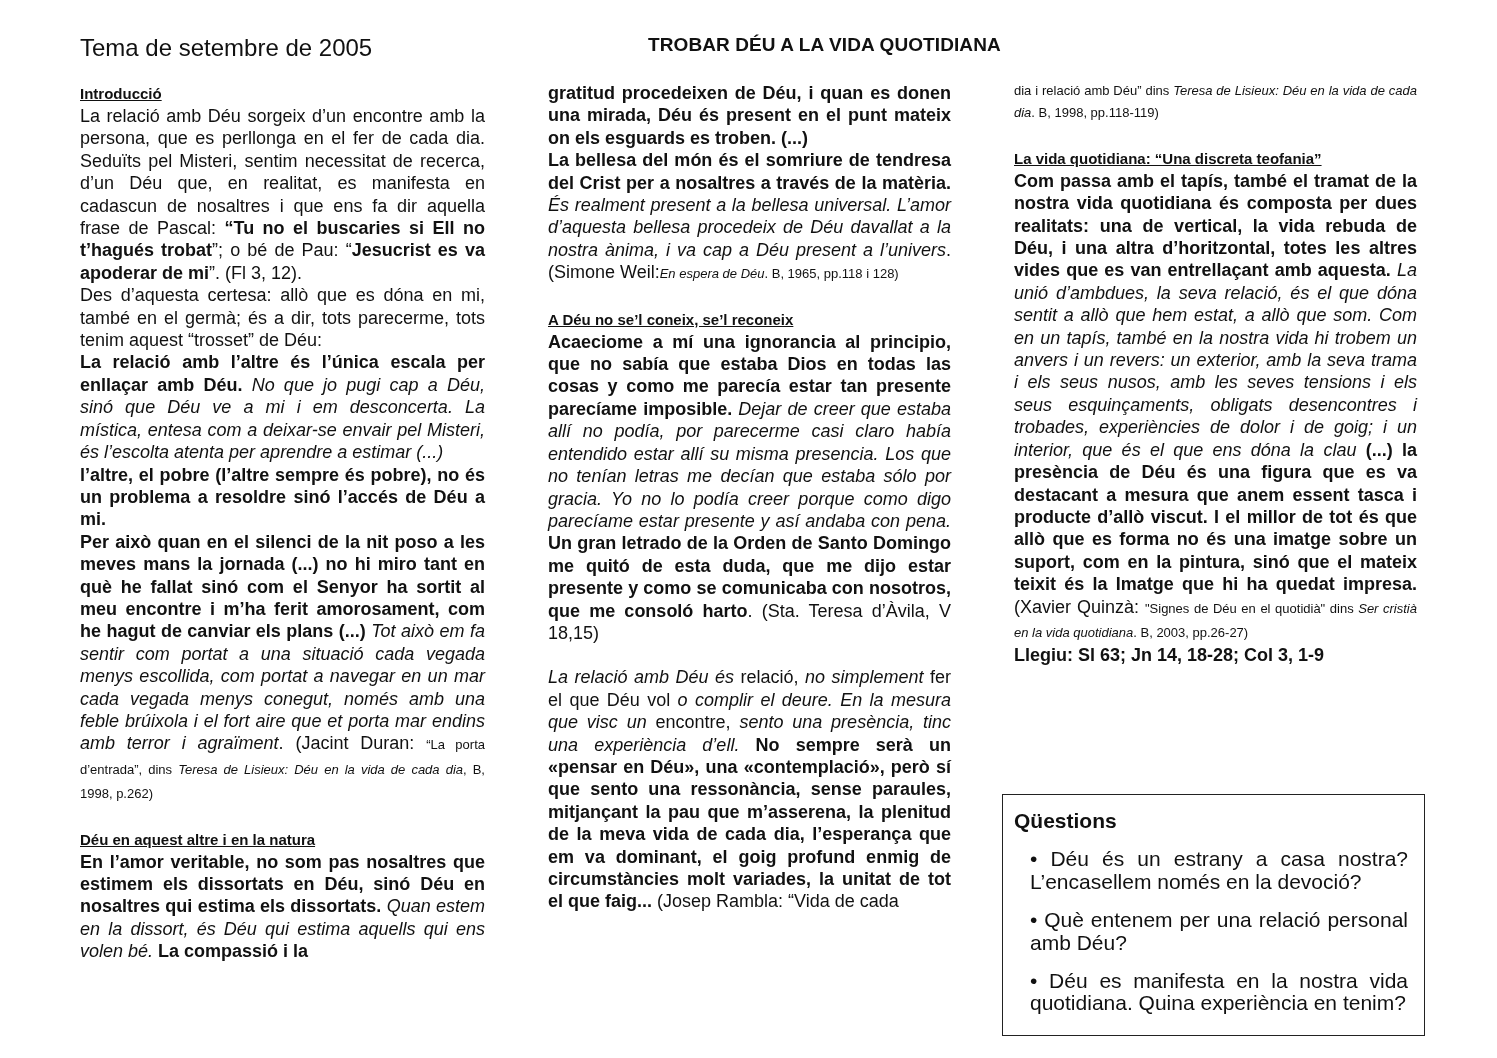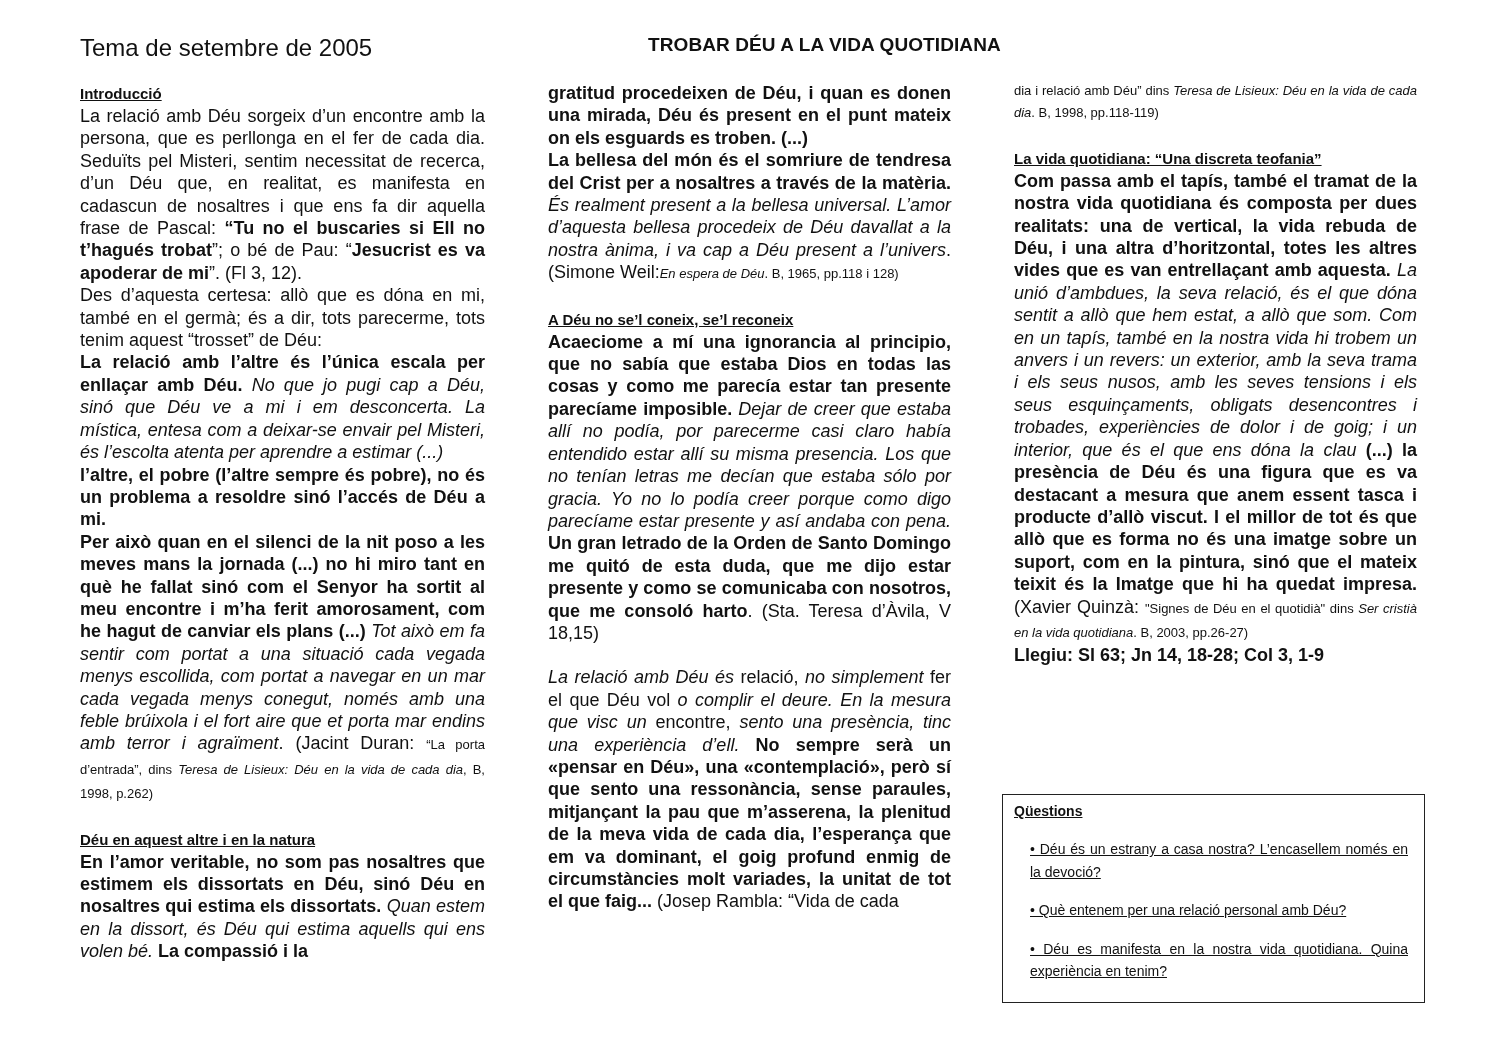--- a/index.html
+++ b/index.html
@@ -11,22 +11,22 @@
   .col1{left:80px;top:82px;width:405px;}
   .col2{left:548px;top:82px;width:403px;}
   .col3{left:1014px;top:80px;width:403px;}
   .col p{margin:0;}
   .h{font-weight:bold;text-decoration:underline;font-size:15px;line-height:23px;margin:0;}
   .b{font-weight:bold;}
   .i{font-style:italic;}
   .bi{font-weight:bold;}
   .sm{font-size:13px;}
   .gap{height:22px;}
-  .qbox{position:absolute;left:1002px;top:794px;width:410px;border:1.5px solid #222;padding:5px 0 4px 11px;
-        font-size:14px;line-height:22.4px;text-align:justify;text-decoration:underline;}
+  .qbox{position:absolute;left:1002px;top:794px;width:410px;border:1.5px solid #222;padding:15px 0 4px 11px;
+        font-size:21px;line-height:22.4px;text-align:justify;}
   .qbox .qt{font-weight:bold;}
   .qbox .qi{margin:16px;}
   .llegiu{font-weight:bold;margin-top:22px;}
 </style>
 </head>
 <body>
 
 <div class="header-left">Tema de setembre de 2005</div>
 <div class="header-title">TROBAR DÉU A LA VIDA QUOTIDIANA</div>
 

